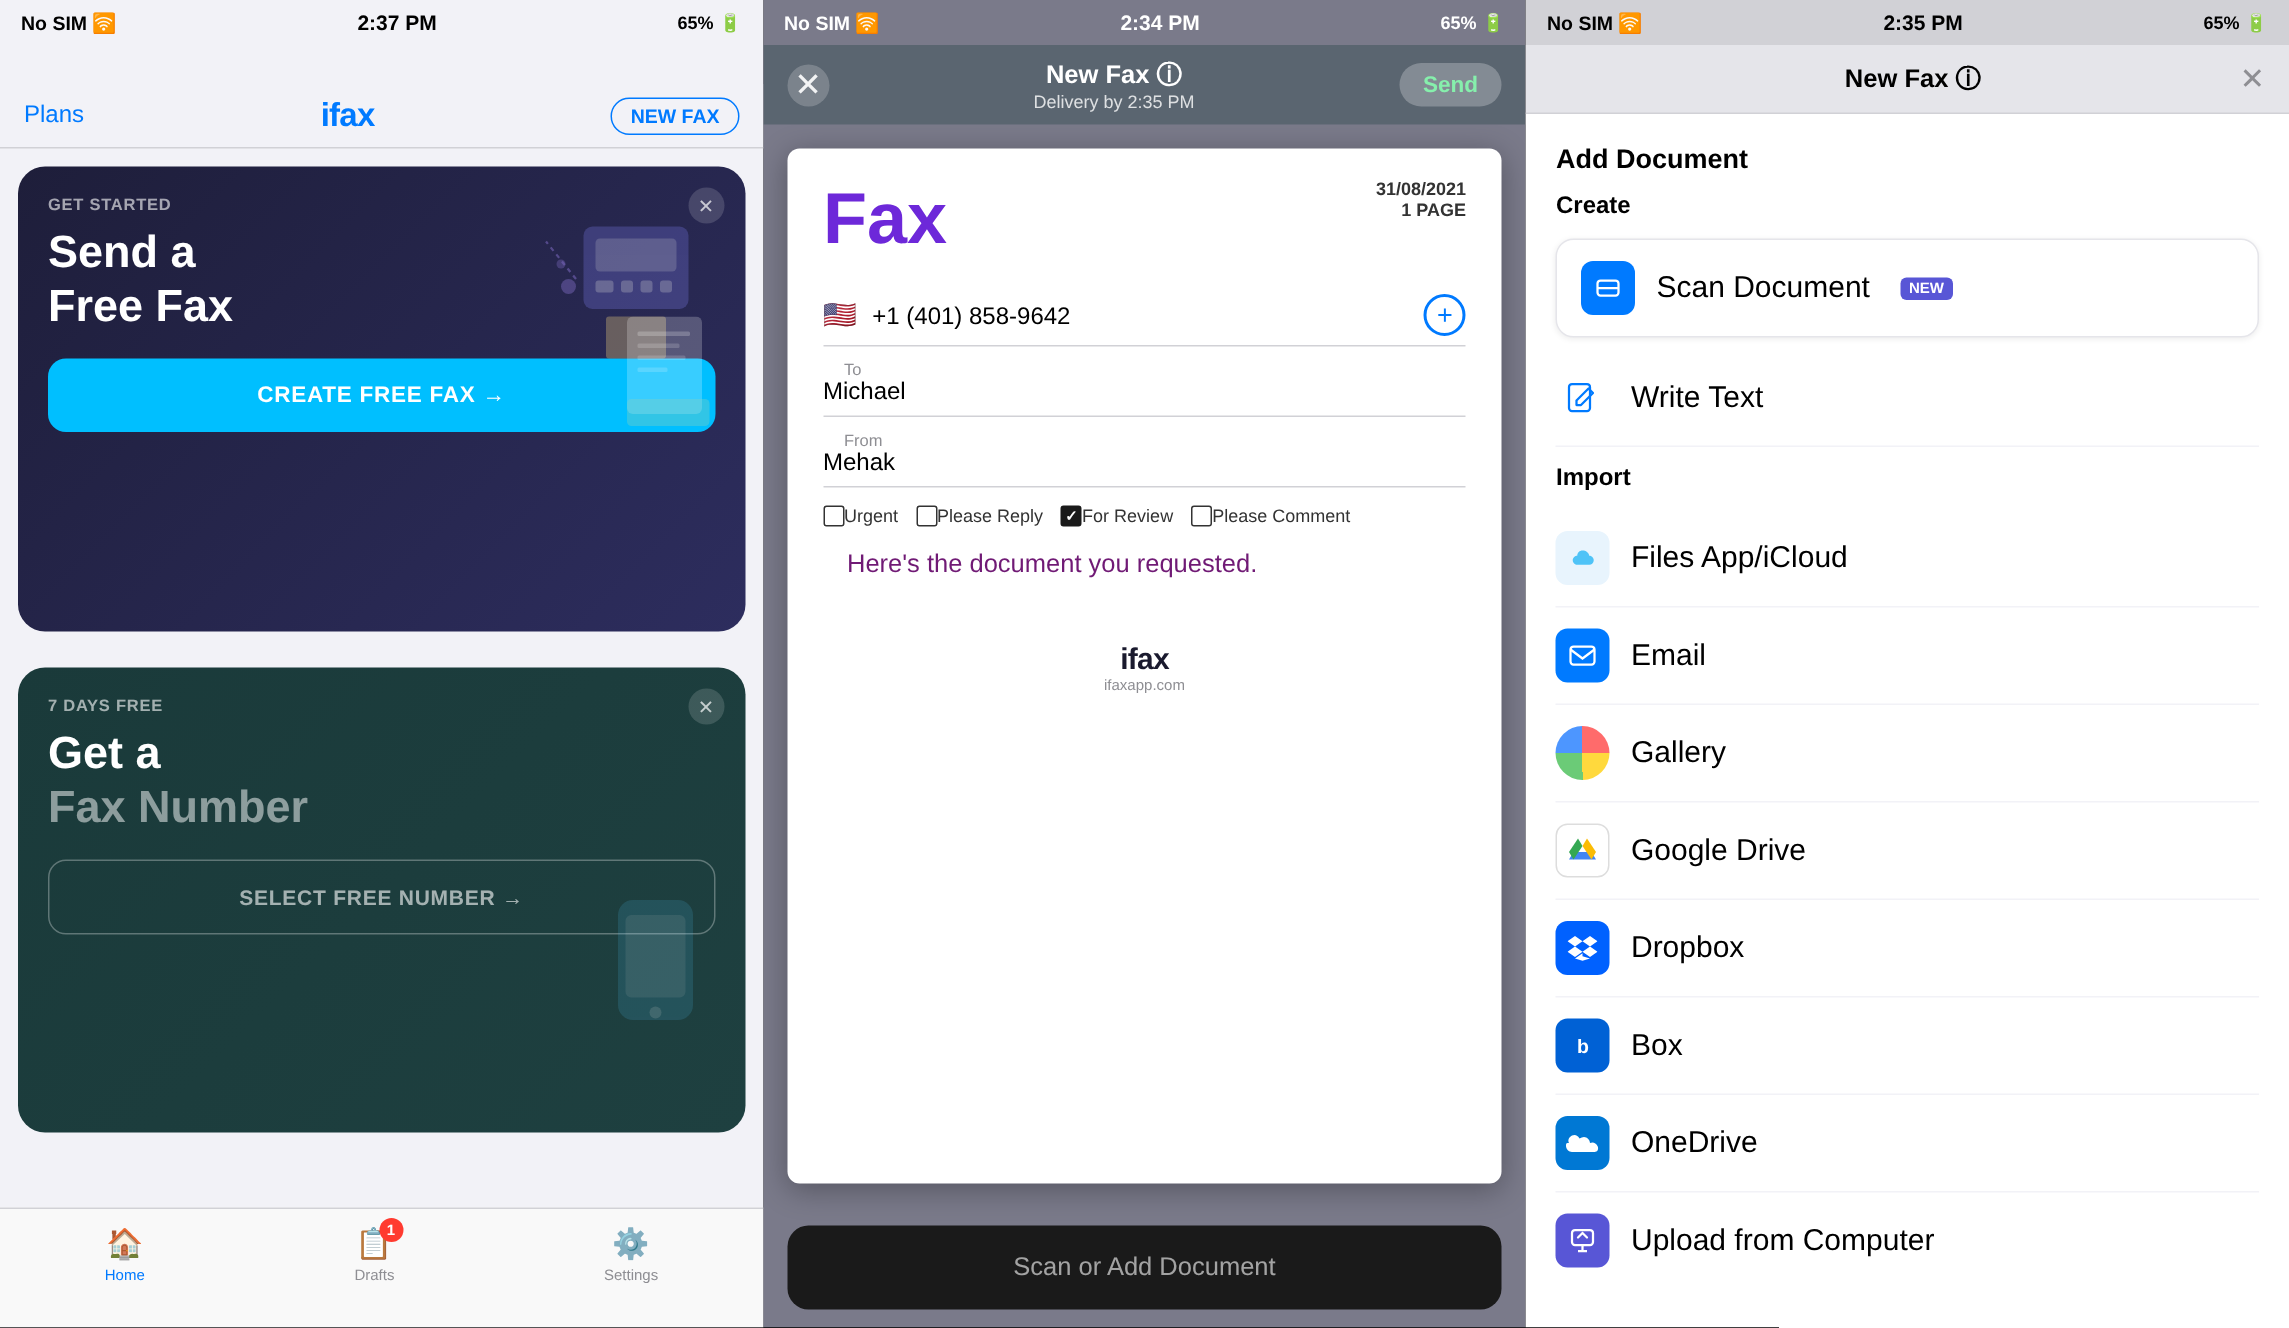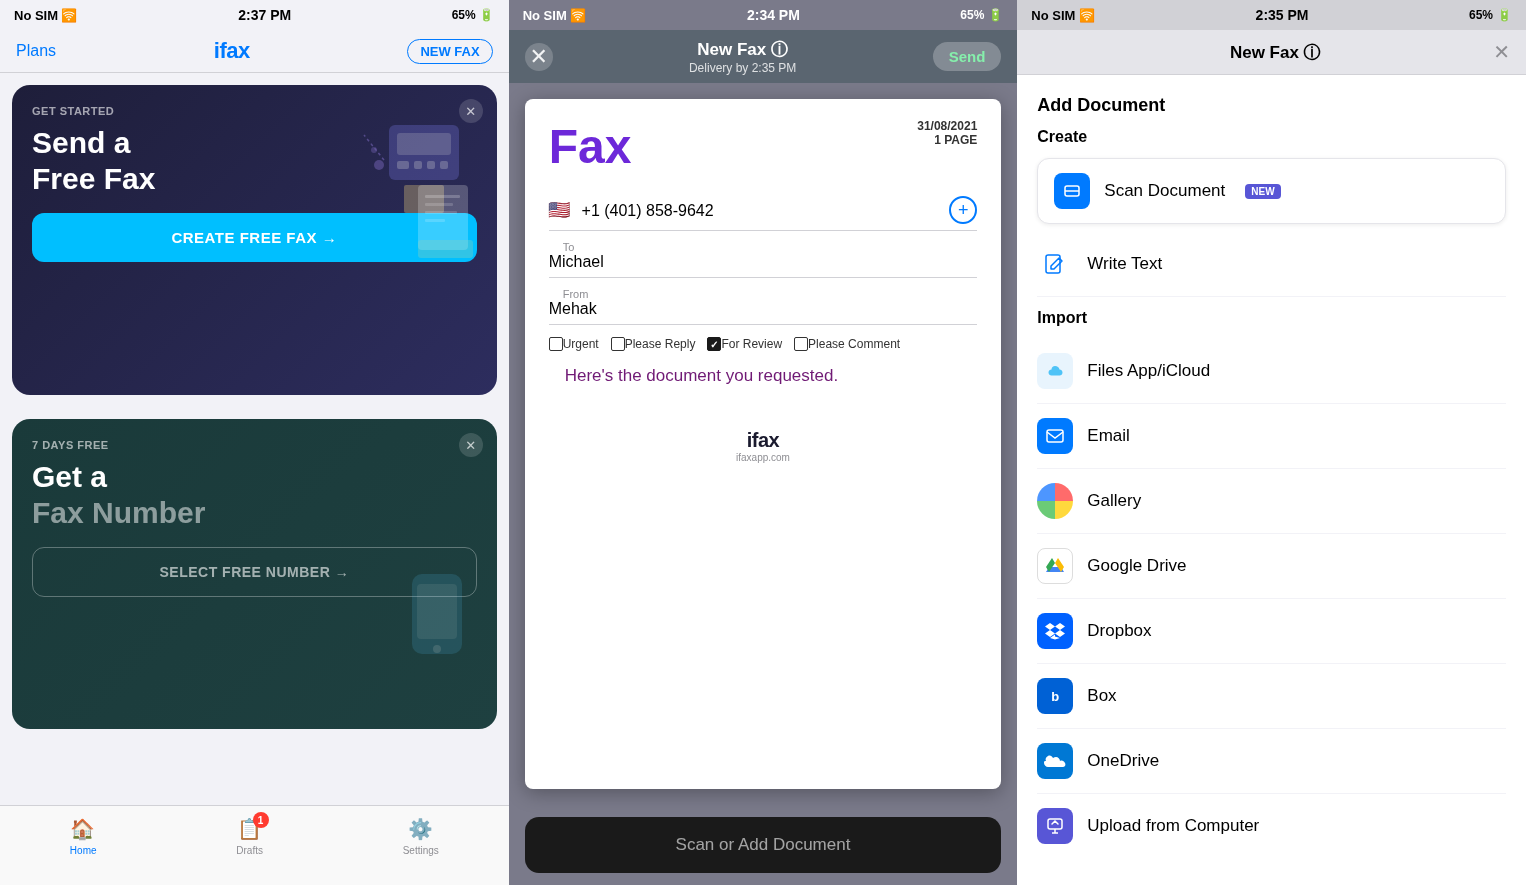--- a/index.html
+++ b/index.html
@@ -43,20 +43,21 @@
     .status-right { display: flex; align-items: center; gap: 4px; font-size: 12px; }
 
     
     .nav-bar {
       display: flex;
       justify-content: space-between;
       align-items: center;
       padding: 8px 16px;
       background: #f2f2f7;
       border-bottom: 1px solid #d1d1d6;
+      margin-top: 26px;
     }
     .nav-plans {
       color: #007aff;
       font-size: 16px;
       font-weight: 500;
     }
     .nav-logo {
       font-size: 22px;
       font-weight: 800;
       color: #1a1a2e;
@@ -423,21 +424,21 @@
       font-size: 18px;
       flex-shrink: 0;
     }
     .doc-icon-blue { background: #007aff; color: #fff; }
     .doc-icon-mail { background: #007aff; color: #fff; }
     .doc-icon-dropbox { background: #0061ff; color: #fff; }
     .doc-icon-box { background: #0061d5; color: #fff; }
     .doc-icon-onedrive { background: #0078d4; color: #fff; }
     .doc-icon-upload { background: #5856d6; color: #fff; }
     .doc-label {
-      font-size: 17px;
+      font-size: 20px;
       color: #000;
       font-weight: 400;
     }
     .new-badge {
       background: #5856d6;
       color: #fff;
       font-size: 10px;
       font-weight: 700;
       padding: 2px 6px;
       border-radius: 4px;

